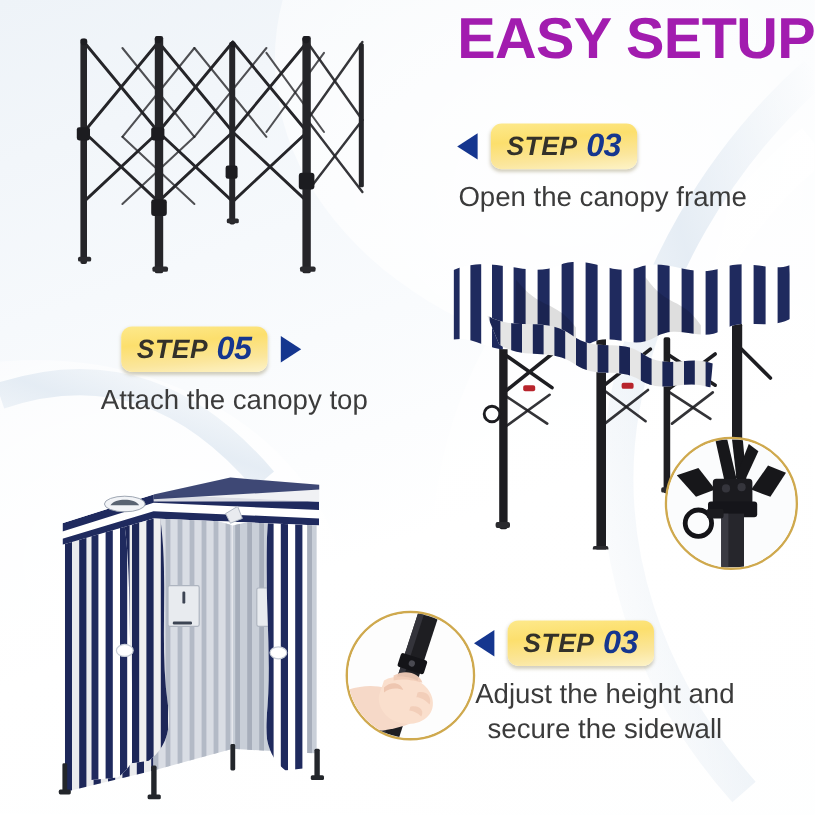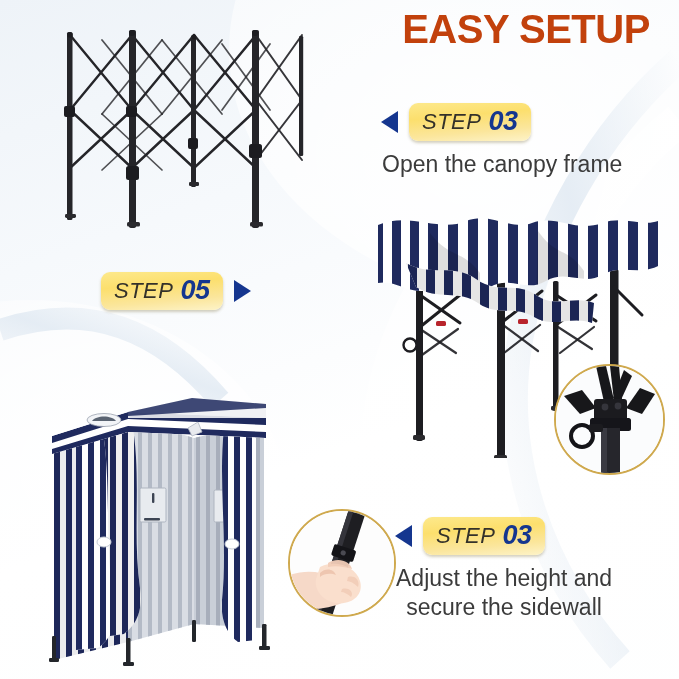--- a/index.html
+++ b/index.html
@@ -53,24 +53,24 @@
     inset: 0;
     pointer-events: none;
   }
 
   
   .title {
     position: absolute;
     left: 381px;
     top: 8px;
     width: 290px;
-    font-size: 40px;
+    font-size: 48px;
     font-weight: bold;
     letter-spacing: -0.5px;
-    color: #c2410c;
+    color: #a21caf;
     line-height: 1.05;
     text-align: center;
     white-space: nowrap;
   }
 
   
   .step-group { position: absolute; }
   .badge-row {
     display: flex;
     align-items: center;
@@ -90,21 +90,21 @@
     align-items: center;
     gap: 7px;
     padding: 5px 13px 6px 13px;
     border-radius: 9px;
     background: linear-gradient(175deg, #fde98c 0%, #fcdf6d 35%, #fbe69c 72%, #fdf3c8 100%);
     box-shadow: 0 2px 3px rgba(110,95,40,0.30);
     line-height: 1;
   }
   .badge-word {
     font-size: 22px;
-    font-weight: normal;
+    font-weight: bold;
     font-style: italic;
     color: #33312a;
     letter-spacing: 0.5px;
   }
   .badge-num {
     font-size: 27px;
     font-weight: bold;
     font-style: italic;
     color: #15368f;
     letter-spacing: -0.5px;
@@ -186,20 +186,21 @@
   </div>
 
   <div class="step-group" id="step2">
     <div class="badge-row">
       <span class="badge">
         <span class="badge-word">STEP</span>
         <span class="badge-num">05</span>
       </span>
       <span class="arrow arrow-right"></span>
     </div>
+    <div class="step-caption">Attach the canopy top</div>
   </div>
 
   <div class="step-group" id="step3">
     <div class="badge-row">
       <span class="arrow arrow-left"></span>
       <span class="badge">
         <span class="badge-word">STEP</span>
         <span class="badge-num">03</span>
       </span>
     </div>

